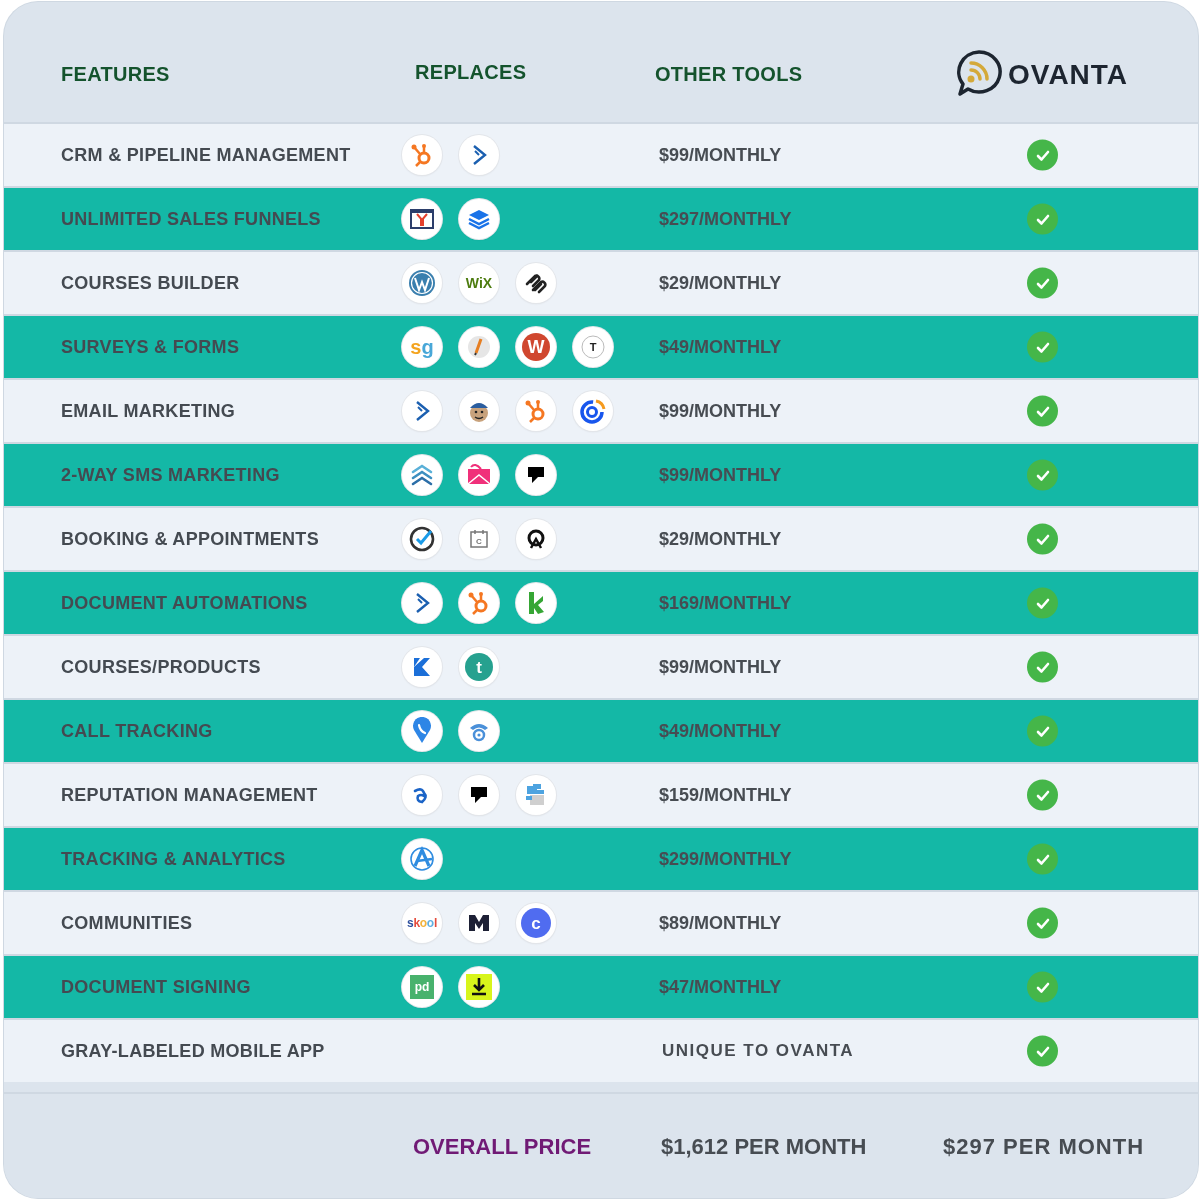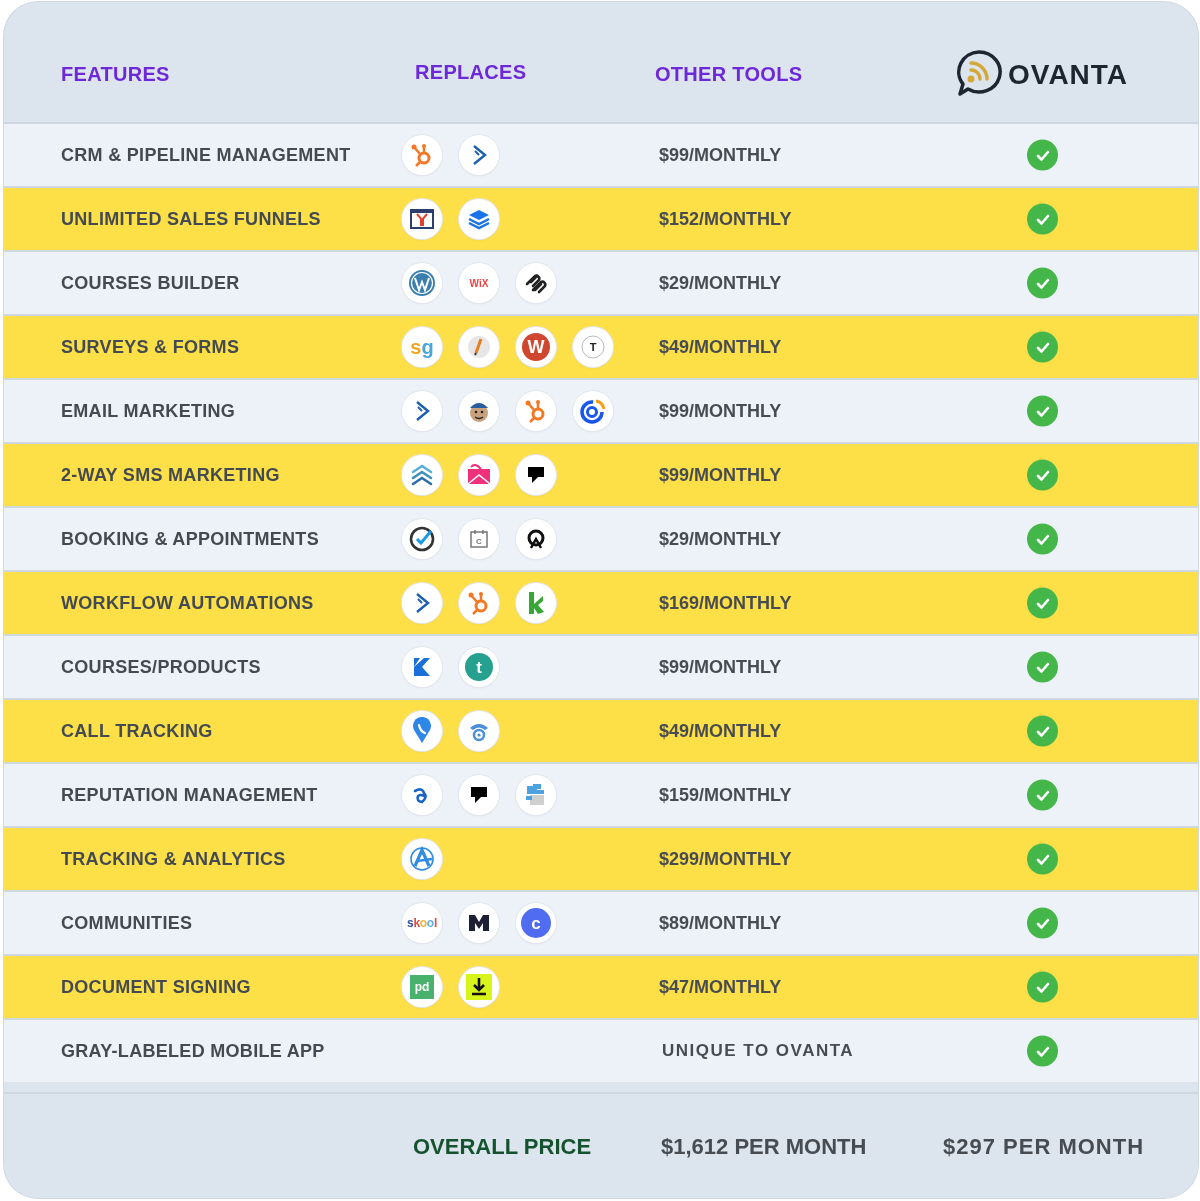--- a/index.html
+++ b/index.html
@@ -2,25 +2,25 @@
 <html><head>
 <meta charset="utf-8">
 <style>
   html, body { margin:0; padding:0; background:#ffffff; }
   body { width:1200px; height:1201px; position:relative; overflow:hidden;
          font-family:"Liberation Sans", sans-serif; }
   .card { position:absolute; left:4px; top:2px; width:1194px; height:1196px;
           background:#dce4ed; border-radius:34px; overflow:hidden;
           box-shadow: 0 0 0 1px #cfd8e2; }
   .header { position:absolute; left:0; top:0; width:100%; height:120px; }
-  .hcell { position:absolute; font-weight:bold; color:#6d28d9; font-size:20px; letter-spacing:0.3px; }
+  .hcell { position:absolute; font-weight:bold; color:#14532d; font-size:20px; letter-spacing:0.3px; }
   .rows { position:absolute; left:0; top:120px; width:100%; }
   .row { position:relative; height:64px; border-top:2px solid #cfd8e2; box-sizing:border-box;padding-left:36px; }
   .row.alt { background:#edf2f8; }
-  .row.white { background:#fde047; }
+  .row.white { background:#14b8a6; }
   .feat { position:absolute; left:57px; top:50%; transform:translateY(-50%);
           font-weight:bold; color:#444a51; font-size:18px; letter-spacing:0.3px; }
   .icons { position:absolute; left:398px; top:50%; transform:translateY(-50%); display:flex; gap:17px; }
   .ic { width:40px; height:40px; border-radius:50%; background:#ffffff;
         box-shadow:0 0 0 1px #e3e6ea, 0 1px 2px rgba(0,0,0,0.08);
         display:flex; align-items:center; justify-content:center; font-weight:bold; font-size:14px; overflow:hidden; }
   .price { position:absolute; left:655px; top:50%; transform:translateY(-50%);
            font-weight:bold; color:#474c52; font-size:18px; }
   .check { position:absolute; left:1023px; top:50%; transform:translateY(-50%);
            width:31px; height:31px; border-radius:50%; background:#45b649;
@@ -94,39 +94,39 @@
             </svg>
           </div>
         <div class="ic">
             <svg width="24" height="22" viewBox="0 0 24 22">
               <path d="M12 2 L22 7 L12 12 L2 7 Z" fill="#1a73e8"></path>
               <path d="M2 11 L12 16 L22 11" fill="none" stroke="#1a73e8" stroke-width="2.5"></path>
               <path d="M2 15 L12 20 L22 15" fill="none" stroke="#1a73e8" stroke-width="2.5"></path>
             </svg>
           </div>
       </div>
-      <div class="price">$152/MONTHLY</div>
+      <div class="price">$297/MONTHLY</div>
       <div class="check">
           <svg width="16" height="16" viewBox="0 0 16 16">
             <path d="M3 8.5 L6.5 12 L13 4.5" fill="none" stroke="#fff" stroke-width="2.6" stroke-linecap="round" stroke-linejoin="round"></path>
           </svg>
         </div>
     </div>
 
     <div class="row alt">
       <div class="feat">COURSES BUILDER</div>
       <div class="icons">
         <div class="ic">
             <svg width="28" height="28" viewBox="0 0 28 28">
               <circle cx="14" cy="14" r="13" fill="#3a7fae"></circle>
               <circle cx="14" cy="14" r="10.5" fill="none" stroke="#fff" stroke-width="1.2"></circle>
               <path d="M7 9 L11 21 L14 13 L17 21 L21 9" fill="none" stroke="#fff" stroke-width="2"></path>
             </svg>
           </div>
-        <div class="ic" style="font-size:10px; color:#ef4444;">WiX</div>
+        <div class="ic" style="font-size:14px; color:#4d7c0f;">WiX</div>
         <div class="ic">
             <svg width="26" height="26" viewBox="0 0 26 26">
               <g fill="none" stroke="#222" stroke-width="2.6" stroke-linecap="round">
                 <path d="M4 14 L12 6 A3 3 0 0 1 16 10 L10 16"></path>
                 <path d="M10 20 L18 12 A3 3 0 0 1 22 16 L16 22"></path>
                 <path d="M8 12 L14 6"></path>
                 <path d="M12 20 L18 14"></path>
               </g>
             </svg>
           </div>
@@ -277,21 +277,21 @@
       </div>
       <div class="price">$29/MONTHLY</div>
       <div class="check">
           <svg width="16" height="16" viewBox="0 0 16 16">
             <path d="M3 8.5 L6.5 12 L13 4.5" fill="none" stroke="#fff" stroke-width="2.6" stroke-linecap="round" stroke-linejoin="round"></path>
           </svg>
         </div>
     </div>
 
     <div class="row white">
-      <div class="feat">WORKFLOW AUTOMATIONS</div>
+      <div class="feat">DOCUMENT AUTOMATIONS</div>
       <div class="icons">
         <div class="ic">
             <svg width="20" height="22" viewBox="0 0 20 22">
               <path d="M5 2 L16 11 L5 20" fill="none" stroke="#1b5fb0" stroke-width="2.4"></path>
               <path d="M6 7 L10 11" stroke="#1b5fb0" stroke-width="2"></path>
             </svg>
           </div>
         <div class="ic">
             <svg width="26" height="26" viewBox="0 0 26 26">
               <circle cx="15" cy="16" r="5" fill="none" stroke="#f57722" stroke-width="3"></circle>
@@ -476,18 +476,18 @@
       <div class="price" style="left:658px; letter-spacing:1.5px; font-size:17px;">UNIQUE TO OVANTA</div>
       <div class="check">
           <svg width="16" height="16" viewBox="0 0 16 16">
             <path d="M3 8.5 L6.5 12 L13 4.5" fill="none" stroke="#fff" stroke-width="2.6" stroke-linecap="round" stroke-linejoin="round"></path>
           </svg>
         </div>
     </div>
   </div>
 
   <div class="footer">
-    <div class="ftext" style="left:409px; color:#14532d;">OVERALL PRICE</div>
+    <div class="ftext" style="left:409px; color:#701a75;">OVERALL PRICE</div>
     <div class="ftext" style="left:657px; color:#474c52;">$1,612 PER MONTH</div>
     <div class="ftext" style="left:939px; color:#474c52; letter-spacing:1px;">$297 PER MONTH</div>
   </div>
 
 </div>
 
 </body></html>

